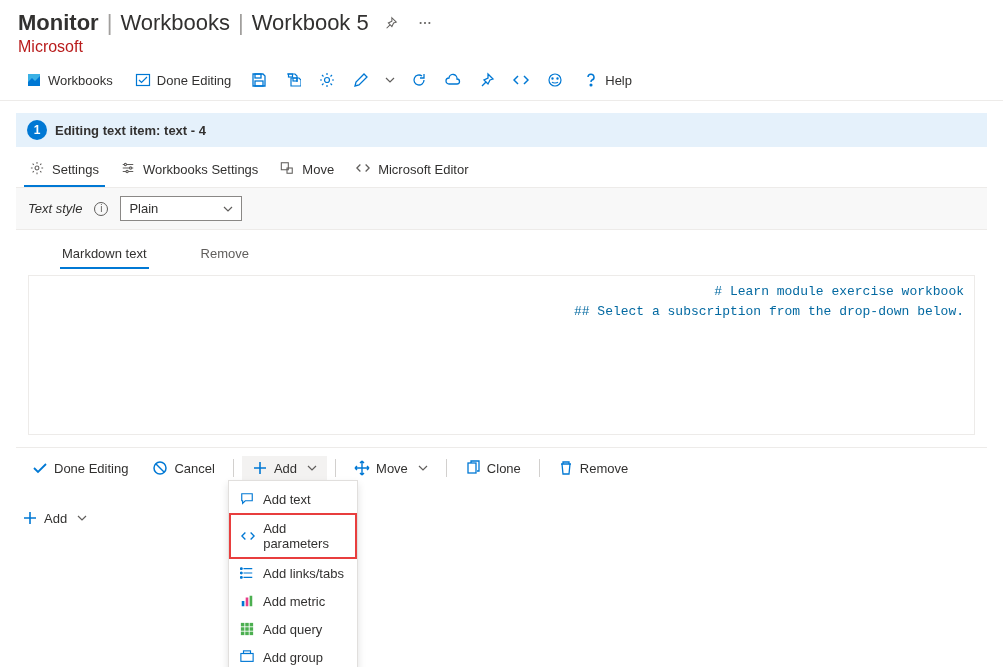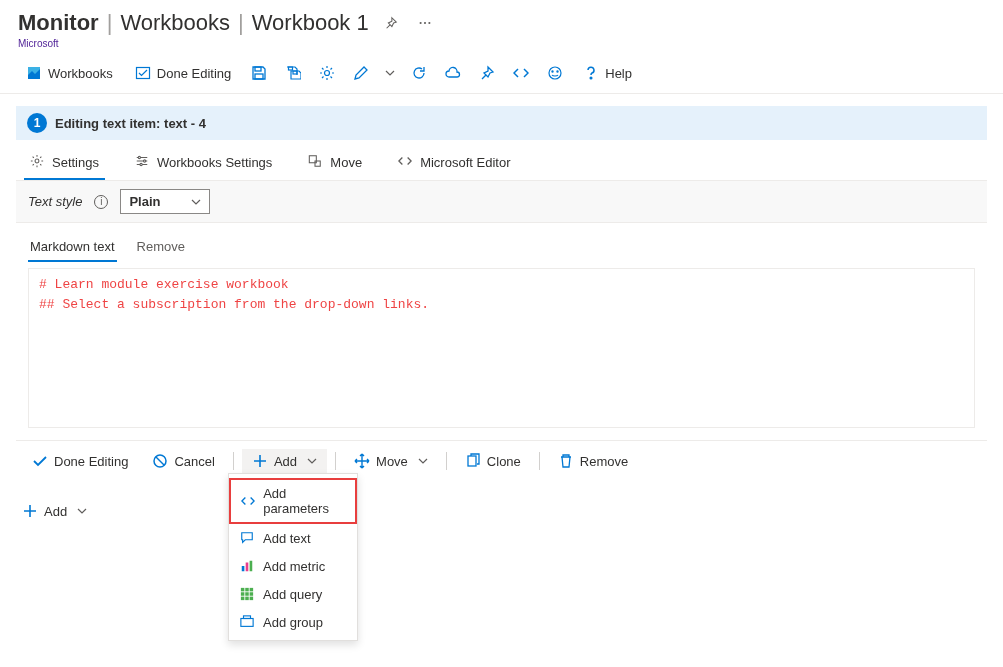--- a/index.html
+++ b/index.html
@@ -10,47 +10,47 @@
     background: #fff;
     width: 1003px;
     height: 667px;
     overflow: hidden;
   }
   .header { padding: 10px 26px 4px 18px; }
   .title-row { display: flex; align-items: center; gap: 10px; }
   .title { font-size: 22px; font-weight: 400; display: flex; align-items: center; gap: 6px; }
   .title-strong { font-weight: 600; }
   .title-sep { color: #a19f9d; font-weight: 300; margin: 0 2px; }
-  .subtitle { font-size: 10px; color: #4c1d95; margin-top: 2px; }
+  .subtitle { font-size: 16px; color: #b91c1c; margin-top: 2px; }
   .pin-btn, .more-btn { display: inline-flex; align-items: center; justify-content: center; width: 24px; height: 24px; cursor: pointer; color: #605e5c; }
   svg { display: block; }
 
   .cmdbar { display: flex; align-items: center; padding: 8px 18px; gap: 6px; border-bottom: 1px solid #edebe9; }
   .cmdbtn { display: inline-flex; align-items: center; gap: 6px; padding: 4px 8px; font-size: 13px; color: #323130; cursor: pointer; }
   .cmdbtn .ico { color: #0078d4; width: 16px; height: 16px; display: flex; align-items: center; justify-content: center; }
   .iconly { width: 28px; height: 24px; display: inline-flex; align-items: center; justify-content: center; color: #0078d4; cursor: pointer; }
   .iconly svg { width: 16px; height: 16px; }
   .chev { color: #605e5c; padding: 0 4px; }
 
   .panel { margin: 12px 16px 0 16px; }
   .panel-head { background: #e5f1fb; border: 1px solid #e5f1fb; padding: 6px 10px; display: flex; align-items: center; gap: 8px; font-weight: 600; }
   .badge-num { width: 20px; height: 20px; border-radius: 50%; background: #0078d4; color: #fff; display: flex; align-items: center; justify-content: center; font-size: 12px; font-weight: 600; }
-  .tabs { display: flex; gap: 24px; padding: 6px 8px 0 8px; border-bottom: 1px solid #edebe9; }
+  .tabs { display: flex; gap: 10px; padding: 6px 8px 0 8px; border-bottom: 1px solid #edebe9; }
   .tab { display: inline-flex; align-items: center; gap: 6px; padding: 8px 6px; font-size: 13px; color: #323130; cursor: pointer; border-bottom: 2px solid transparent; }
   .tab.active { border-bottom-color: #0078d4; color: #323130; font-weight: 400; }
   .tab .ico { width: 16px; height: 16px; color: #605e5c; }
   .stylebar { background: #f8f8f8; padding: 8px 12px; display: flex; align-items: center; gap: 12px; border-bottom: 1px solid #edebe9; }
   .stylebar .lbl { color: #323130; font-style: italic; }
   .info-ico { width: 14px; height: 14px; color: #605e5c; border: 1px solid #605e5c; border-radius: 50%; display: inline-flex; align-items: center; justify-content: center; font-size: 10px; line-height: 1; }
-  .dropdown { border: 1px solid #8a8886; background: #fff; padding: 4px 8px; width: 90px; display: flex; justify-content: space-between; align-items: center; cursor: pointer; font-weight: bold; }
+  .dropdown { border: 1px solid #8a8886; background: #fff; padding: 4px 8px; width: 122px; display: flex; justify-content: space-between; align-items: center; cursor: pointer; }
   .innertabs { display: flex; gap: 18px; padding: 10px 12px 0 12px; }
-  .itab { padding: 6px 2px; font-size: 13px; color: #605e5c; cursor: pointer; border-bottom: 2px solid transparent; }
+  .itab { padding: 6px 2px; font-size: 13px; color: #605e5c; cursor: pointer; border-bottom: 2px solid transparent; margin-left: 32px; }
   .itab.active { color: #323130; border-bottom-color: #0078d4; }
   .editor { margin: 6px 12px 0 12px; border: 1px solid #edebe9; height: 160px; padding: 6px 10px; font-family: Consolas, "Courier New", monospace; font-size: 13px; line-height: 1.5; }
-  .editor .ln { white-space: pre; color: #ef4444; }
+  .editor .ln { white-space: pre; color: #0369a1; text-align: right; }
   .footerbar { display: flex; align-items: center; gap: 4px; padding: 8px 6px; margin-top: 12px; border-top: 1px solid #edebe9; }
   .fbtn { display: inline-flex; align-items: center; gap: 6px; padding: 4px 10px; font-size: 13px; color: #323130; cursor: pointer; }
   .fbtn .ico { color: #0078d4; width: 16px; height: 16px; }
   .fsep { width: 1px; height: 18px; background: #d2d0ce; margin: 0 4px; }
   .open { background: #f3f2f1; }
   .dropdown-menu { position: absolute; background: #fff; border: 1px solid #e1dfdd; box-shadow: 0 4px 8px rgba(0,0,0,.12); width: 130px; padding: 4px 0; }
   .dmi { display: flex; align-items: center; gap: 8px; padding: 6px 10px; font-size: 13px; cursor: pointer; }
   .dmi .ico { width: 16px; height: 16px; color: #0078d4; display: flex; align-items: center; justify-content: center; }
   .highlight { border: 2px solid #e83e3e; }
   .page-add { padding: 18px; }
@@ -59,21 +59,21 @@
 </head>
 <body>
 
 <div class="header">
   <div class="title-row">
     <div class="title">
       <span class="title-strong">Monitor</span>
       <span class="title-sep">|</span>
       <span>Workbooks</span>
       <span class="title-sep">|</span>
-      <span>Workbook 1</span>
+      <span>Workbook 5</span>
     </div>
     <span class="pin-btn">
       <svg width="14" height="14" viewBox="0 0 16 16" fill="none" stroke="currentColor" stroke-width="1.2">
           <path d="M9 2l5 5-3 1-2 4-2-2-4 4 4-4-2-2 4-2z"></path>
         </svg>
     </span>
     <span class="more-btn">
       <svg width="14" height="14" viewBox="0 0 16 16" fill="currentColor">
           <circle cx="3" cy="8" r="1.2"></circle>
           <circle cx="8" cy="8" r="1.2"></circle>
@@ -231,21 +231,21 @@
     </span>
   </div>
 
   <div class="innertabs">
     <span class="itab active">Markdown text</span>
     <span class="itab">Remove</span>
   </div>
 
   <div class="editor">
     <div class="ln"># Learn module exercise workbook</div>
-    <div class="ln">## Select a subscription from the drop-down links.</div>
+    <div class="ln">## Select a subscription from the drop-down below.</div>
   </div>
 
   <div class="footerbar" style="position:relative;">
     <span class="fbtn">
       <span class="ico">
         <svg width="16" height="16" viewBox="0 0 16 16" fill="none" stroke="#0078d4" stroke-width="1.8">
             <path d="M2 8l4 4 8-8"></path>
           </svg>
       </span>
       <span>Done Editing</span>
@@ -297,35 +297,46 @@
     <span class="fbtn">
       <span class="ico">
         <svg width="16" height="16" viewBox="0 0 16 16" fill="none" stroke="#0078d4" stroke-width="1.3">
             <path d="M3 4h10M5 4V2h6v2M4 4l1 10h6l1-10"></path>
           </svg>
       </span>
       <span>Remove</span>
     </span>
 
     <div class="dropdown-menu" style="left:212px; top:32px;">
+      <div class="dmi">
+        <span class="ico">
+          <svg width="14" height="14" viewBox="0 0 16 16" fill="none" stroke="#0078d4" stroke-width="1.3">
+              <path d="M2 2h12v8H6l-3 3V10H2z"></path>
+            </svg>
+        </span>
+        <span>Add text</span>
+      </div>
       <div class="dmi highlight">
         <span class="ico">
           <svg width="14" height="14" viewBox="0 0 16 16" fill="none" stroke="#0078d4" stroke-width="1.6">
               <path d="M5 4L1 8l4 4M11 4l4 4-4 4"></path>
             </svg>
         </span>
         <span>Add parameters</span>
       </div>
       <div class="dmi">
         <span class="ico">
-          <svg width="14" height="14" viewBox="0 0 16 16" fill="none" stroke="#0078d4" stroke-width="1.3">
-              <path d="M2 2h12v8H6l-3 3V10H2z"></path>
-            </svg>
-        </span>
-        <span>Add text</span>
+          <svg width="14" height="14" viewBox="0 0 16 16" fill="none" stroke="#0078d4" stroke-width="1.4">
+              <path d="M4 3h10M4 8h10M4 13h10"></path>
+              <circle cx="1.5" cy="3" r="1" fill="#0078d4"></circle>
+              <circle cx="1.5" cy="8" r="1" fill="#0078d4"></circle>
+              <circle cx="1.5" cy="13" r="1" fill="#0078d4"></circle>
+            </svg>
+        </span>
+        <span>Add links/tabs</span>
       </div>
       <div class="dmi">
         <span class="ico">
           <svg width="14" height="14" viewBox="0 0 16 16">
               <rect x="2" y="8" width="3" height="6" fill="#0078d4"></rect>
               <rect x="6.5" y="4" width="3" height="10" fill="#e83e8c"></rect>
               <rect x="11" y="2" width="3" height="12" fill="#4caf50"></rect>
             </svg>
         </span>
         <span>Add metric</span>

